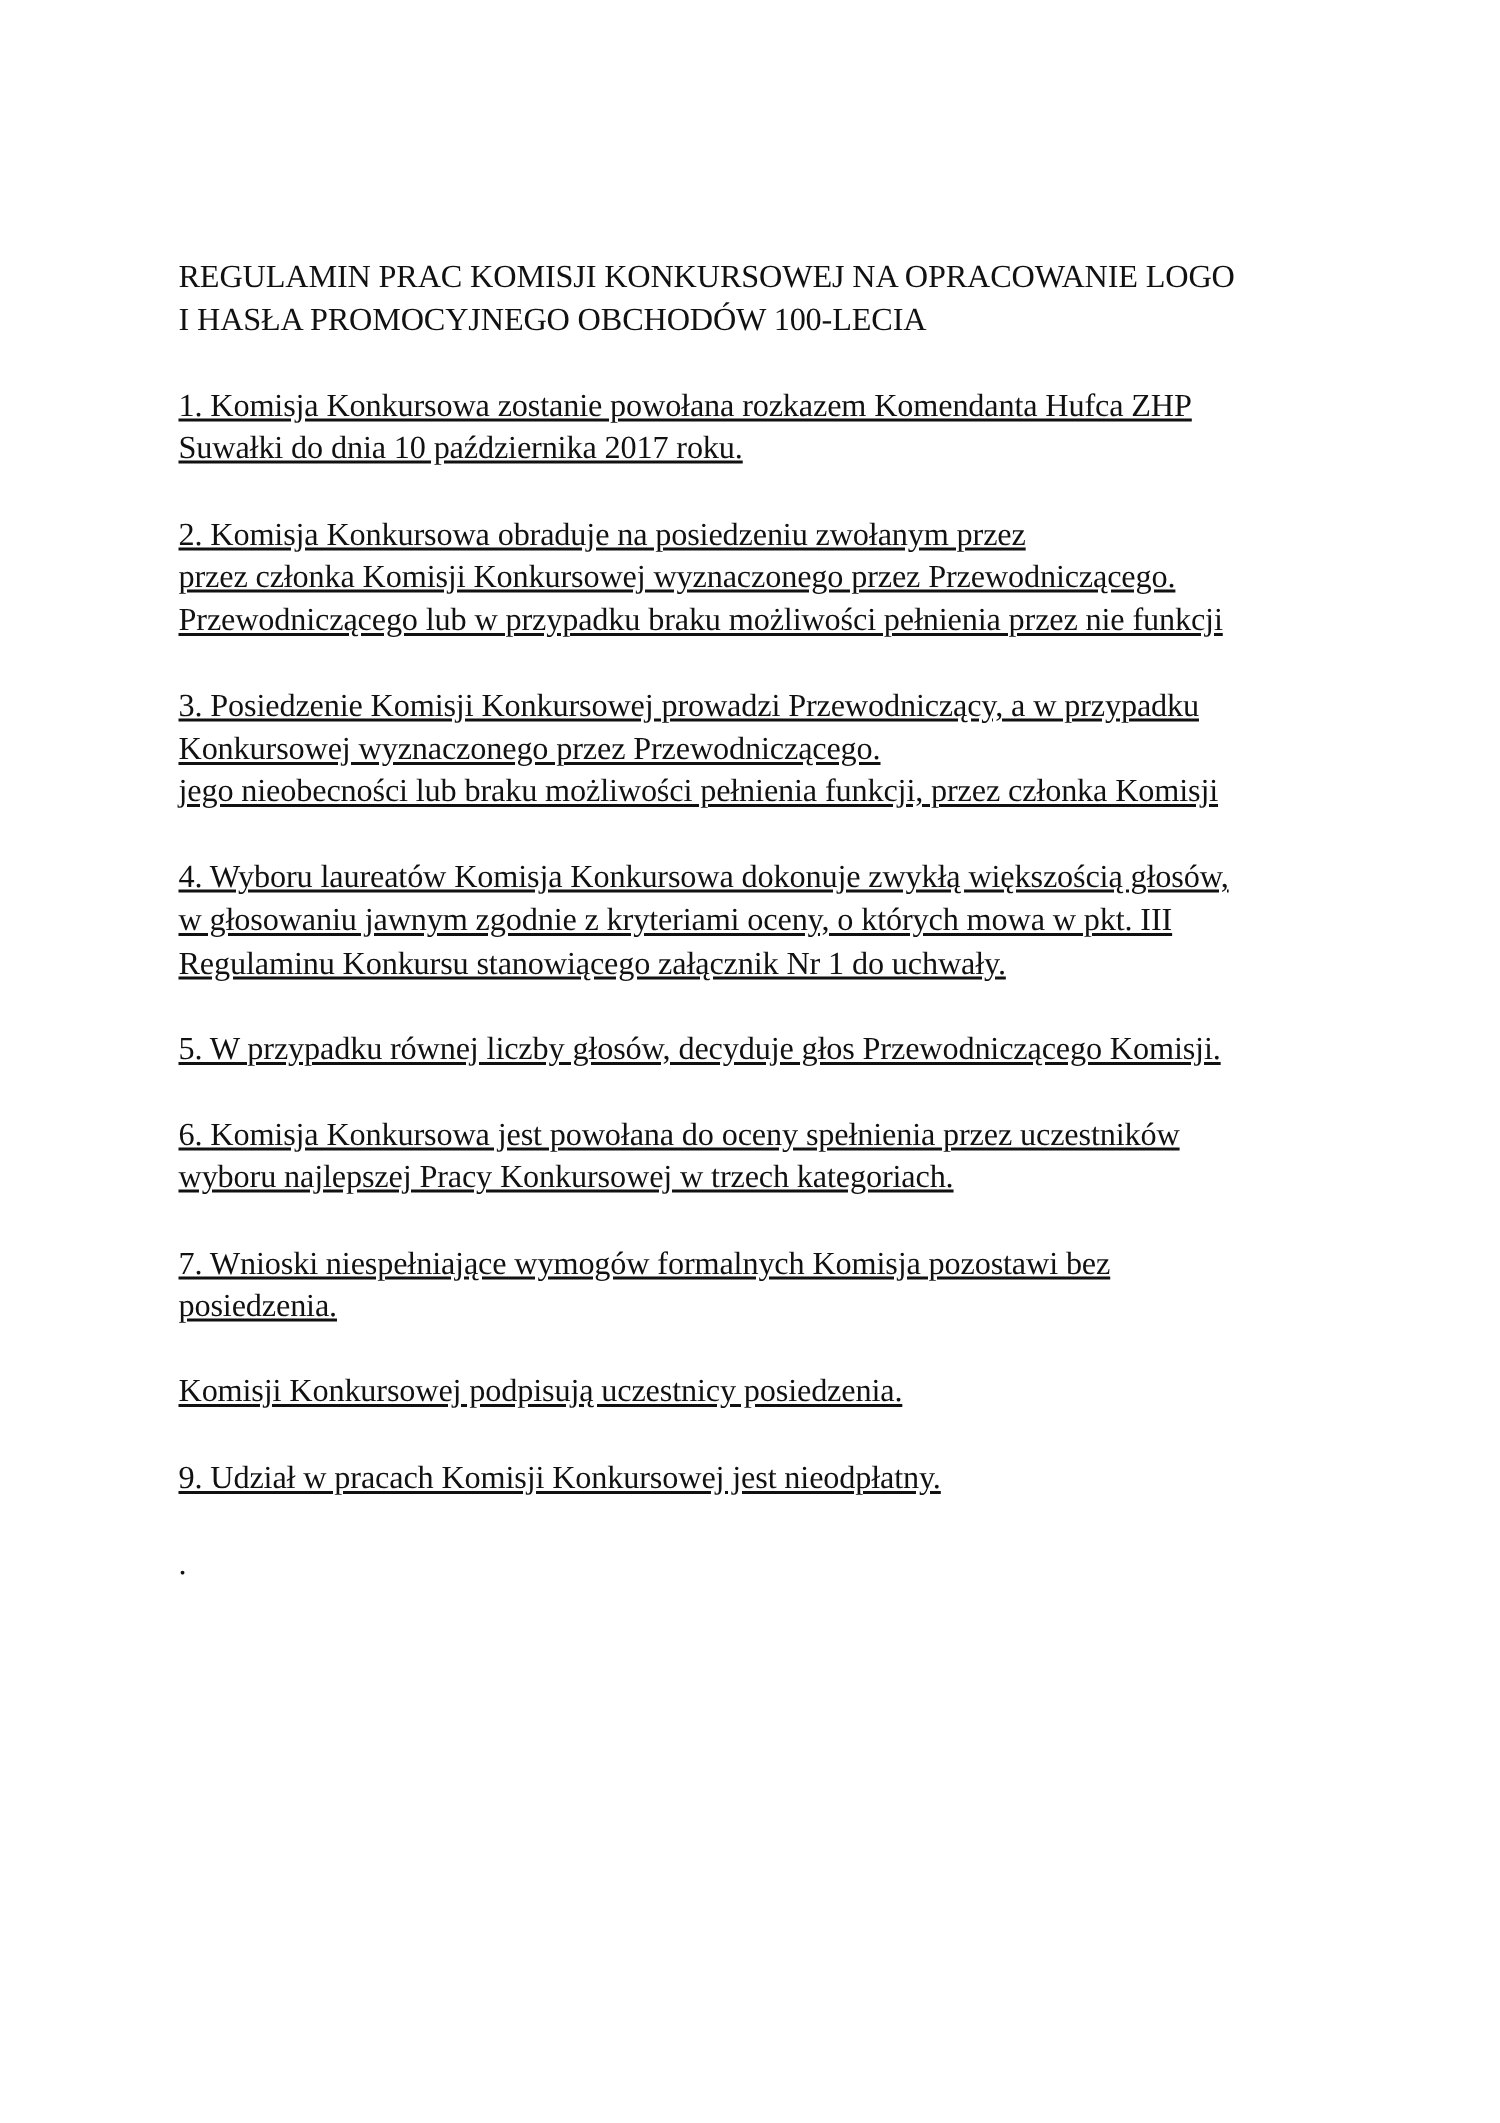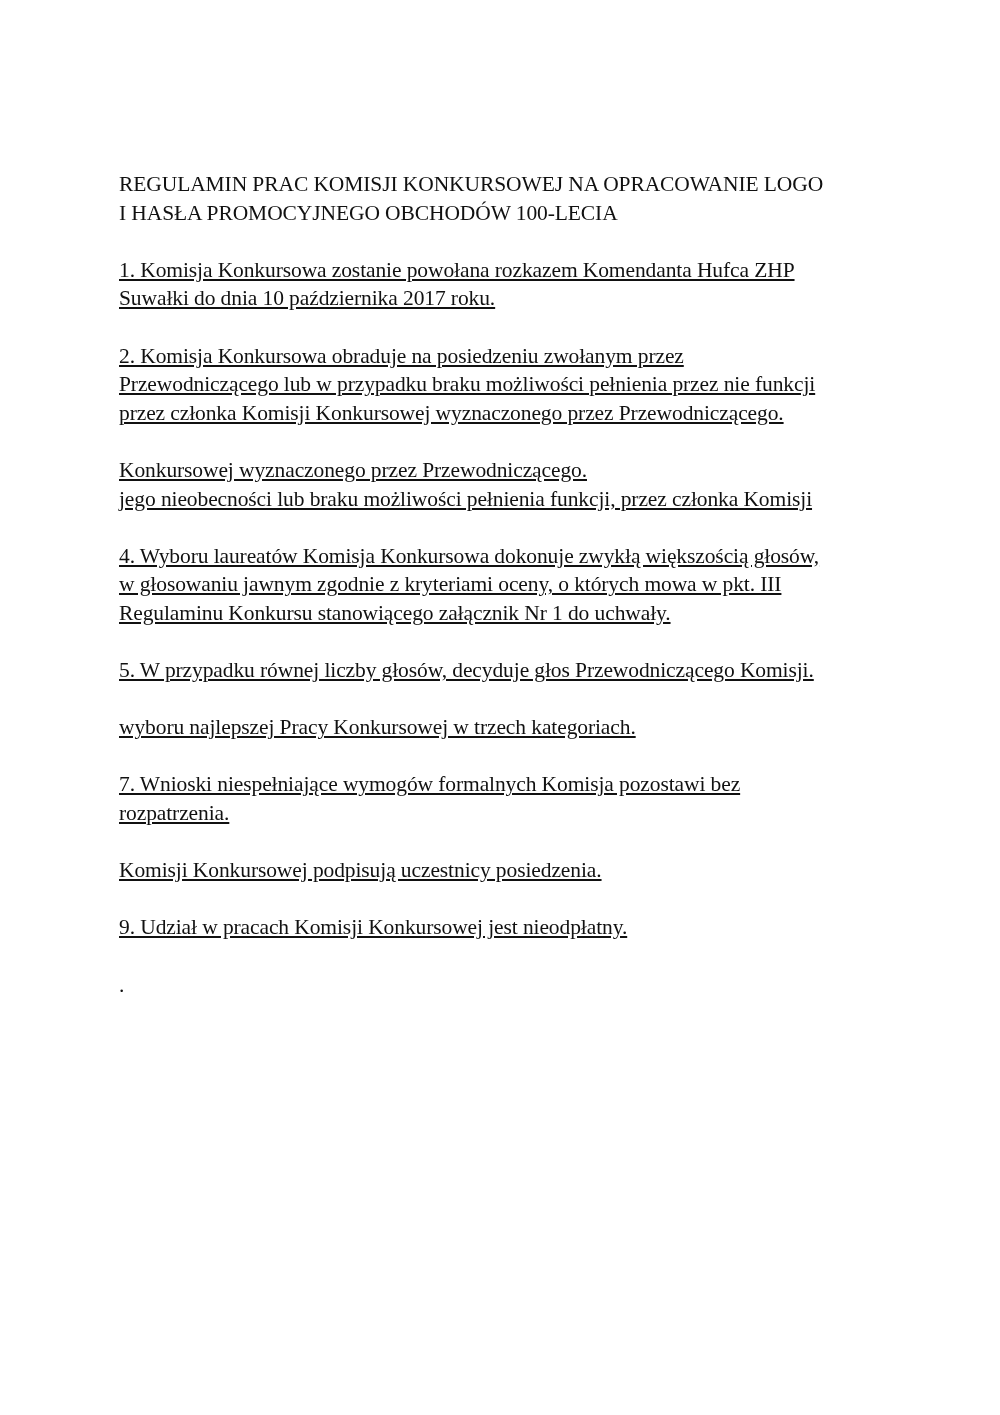--- a/index.html
+++ b/index.html
@@ -65,46 +65,48 @@
       <span>I HASŁA PROMOCYJNEGO OBCHODÓW 100-LECIA</span>
     </h1>
 
     <p class="para">
       <span>1. Komisja Konkursowa zostanie powołana rozkazem Komendanta Hufca ZHP</span>
       <span>Suwałki do dnia 10 października 2017 roku.</span>
     </p>
 
     <p class="para">
       <span>2. Komisja Konkursowa obraduje na posiedzeniu zwołanym przez</span>
+      <span>przez członka Komisji Konkursowej wyznaczonego przez Przewodniczącego.</span>
       <span>Przewodniczącego lub w przypadku braku możliwości pełnienia przez nie funkcji</span>
-      <span>przez członka Komisji Konkursowej wyznaczonego przez Przewodniczącego.</span>
     </p>
 
     <p class="para">
+      <span>3. Posiedzenie Komisji Konkursowej prowadzi Przewodniczący, a w przypadku</span>
       <span>Konkursowej wyznaczonego przez Przewodniczącego.</span>
       <span>jego nieobecności lub braku możliwości pełnienia funkcji, przez członka Komisji</span>
     </p>
 
     <p class="para">
       <span>4. Wyboru laureatów Komisja Konkursowa dokonuje zwykłą większością głosów,</span>
       <span>w głosowaniu jawnym zgodnie z kryteriami oceny, o których mowa w pkt. III</span>
       <span>Regulaminu Konkursu stanowiącego załącznik Nr 1 do uchwały.</span>
     </p>
 
     <p class="para">
       <span>5. W przypadku równej liczby głosów, decyduje głos Przewodniczącego Komisji.</span>
     </p>
 
     <p class="para">
+      <span>6. Komisja Konkursowa jest powołana do oceny spełnienia przez uczestników</span>
       <span>wyboru najlepszej Pracy Konkursowej w trzech kategoriach.</span>
     </p>
 
     <p class="para">
       <span>7. Wnioski niespełniające wymogów formalnych Komisja pozostawi bez</span>
-      <span>rozpatrzenia.</span>
+      <span>posiedzenia.</span>
     </p>
 
     <p class="para">
       <span>Komisji Konkursowej podpisują uczestnicy posiedzenia.</span>
     </p>
 
     <p class="para">
       <span>9. Udział w pracach Komisji Konkursowej jest nieodpłatny.</span>
     </p>
 

